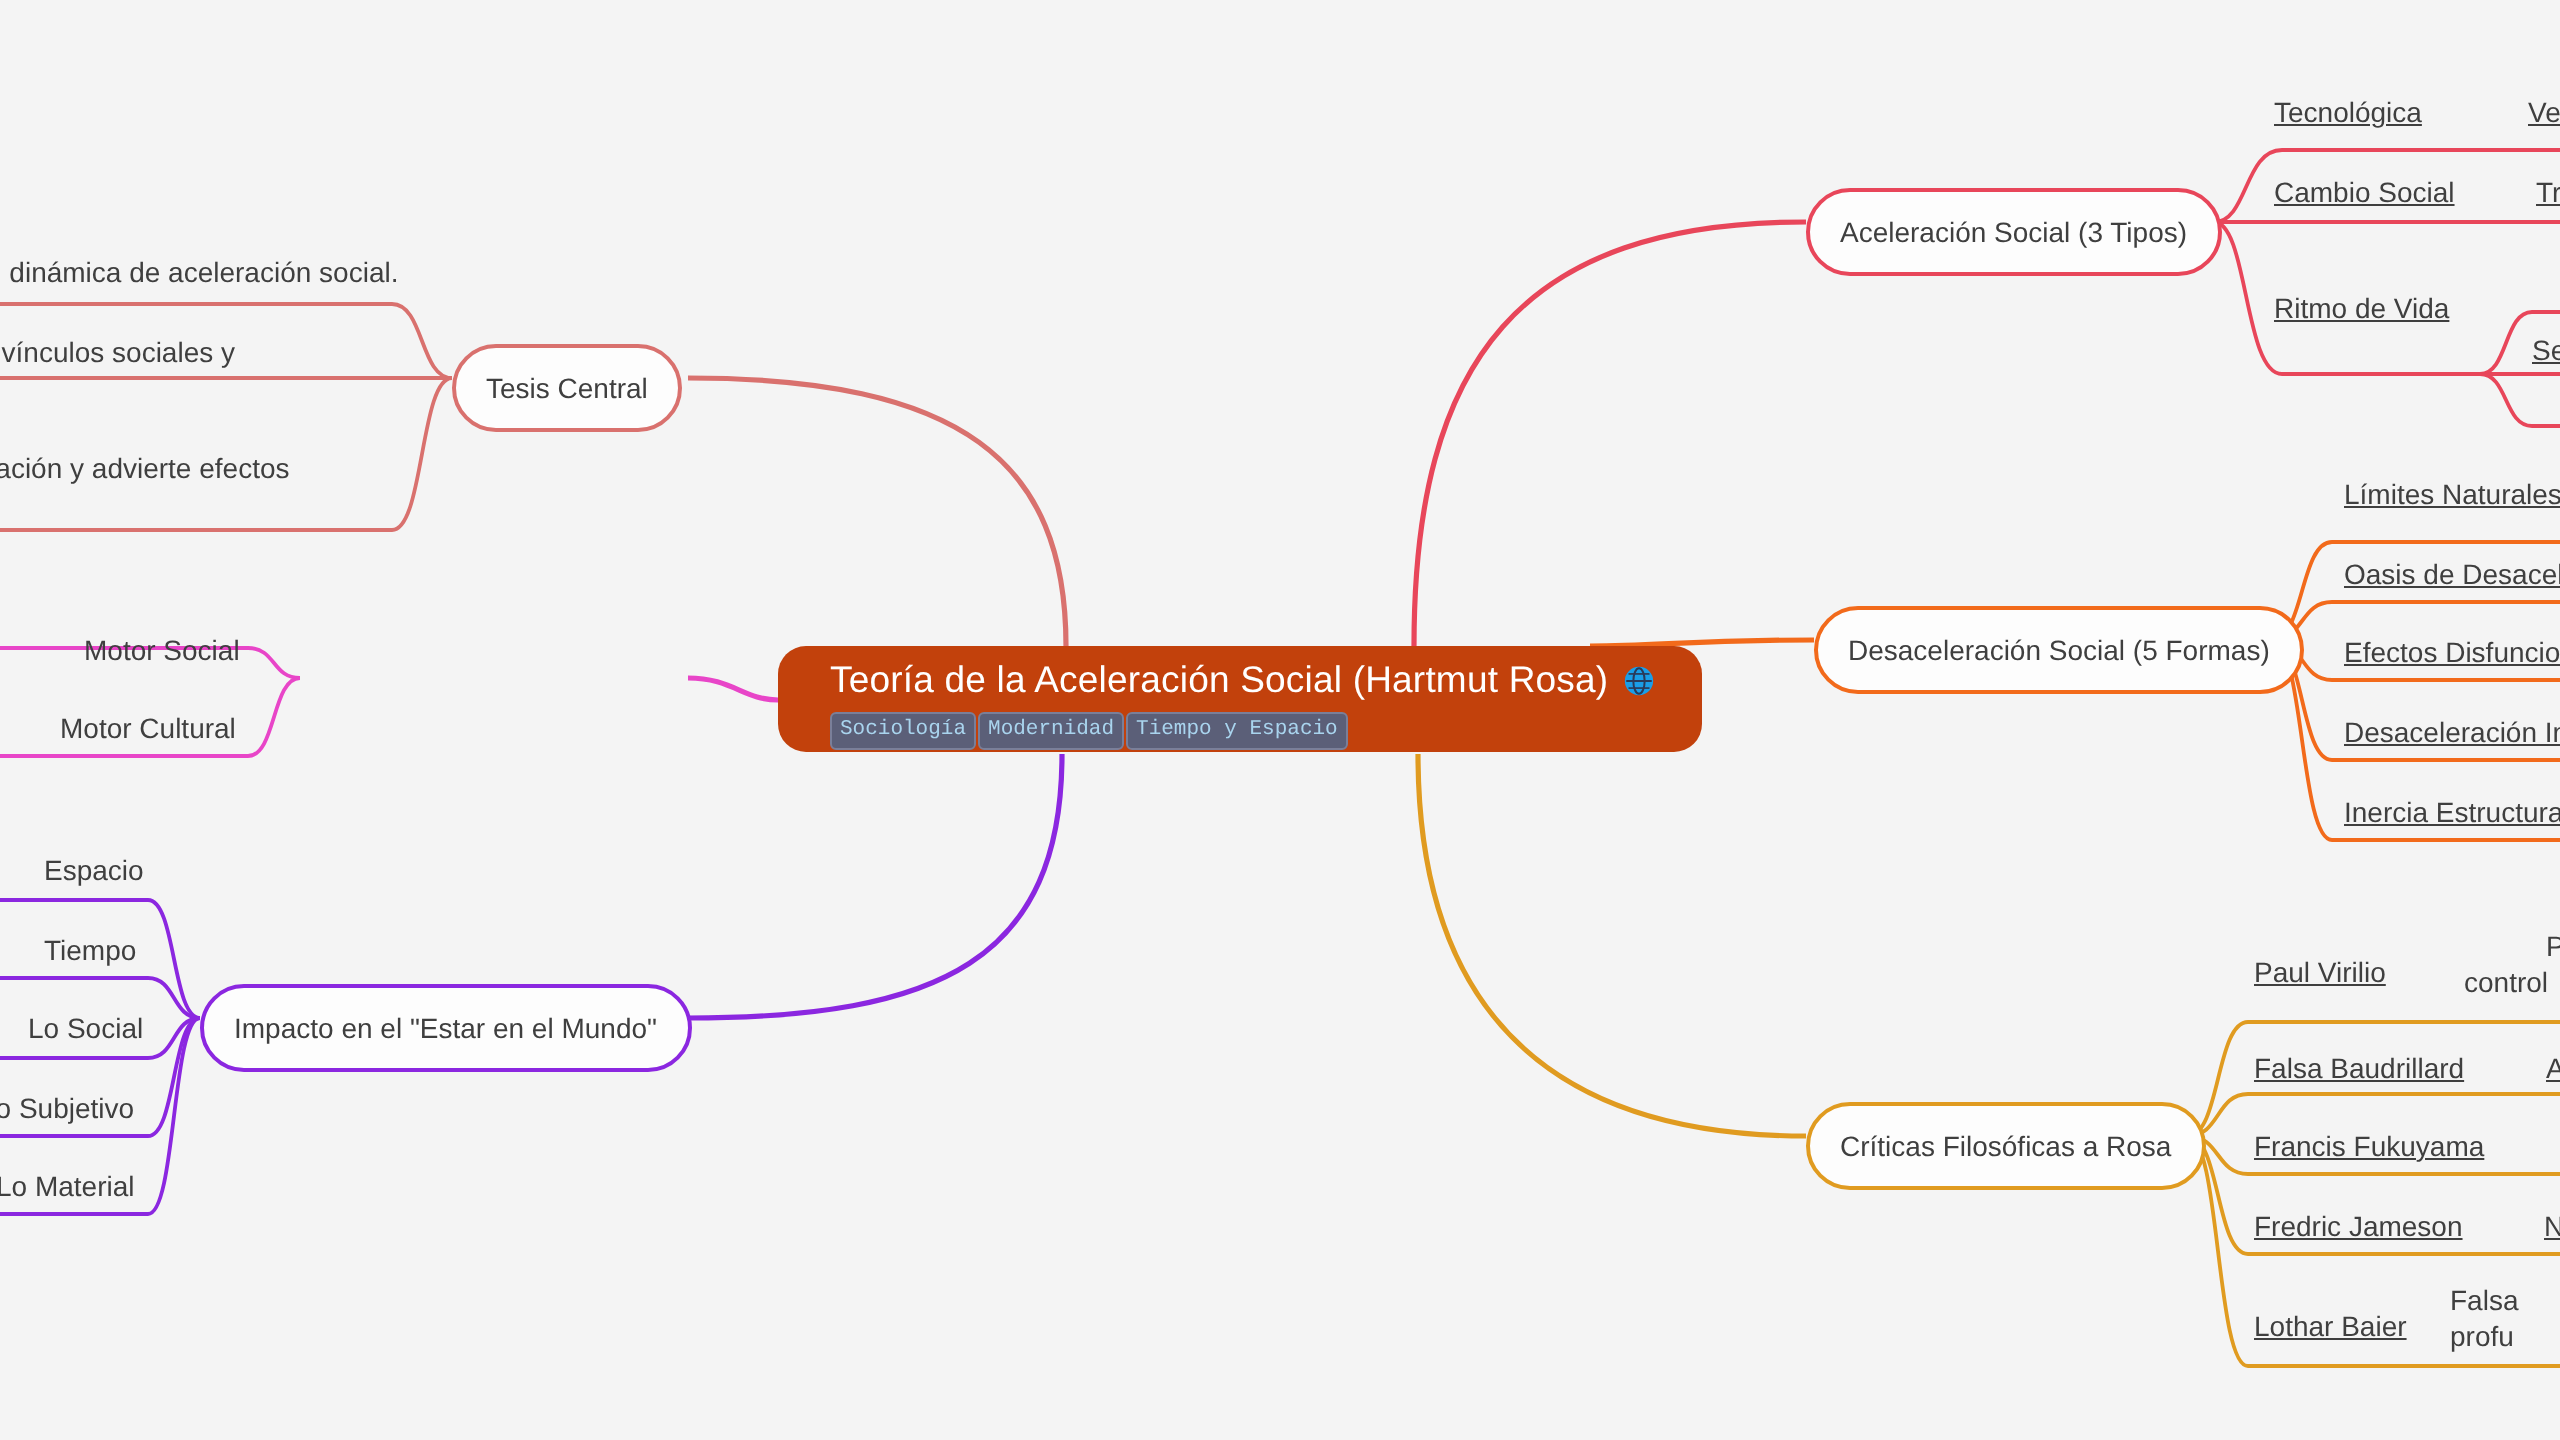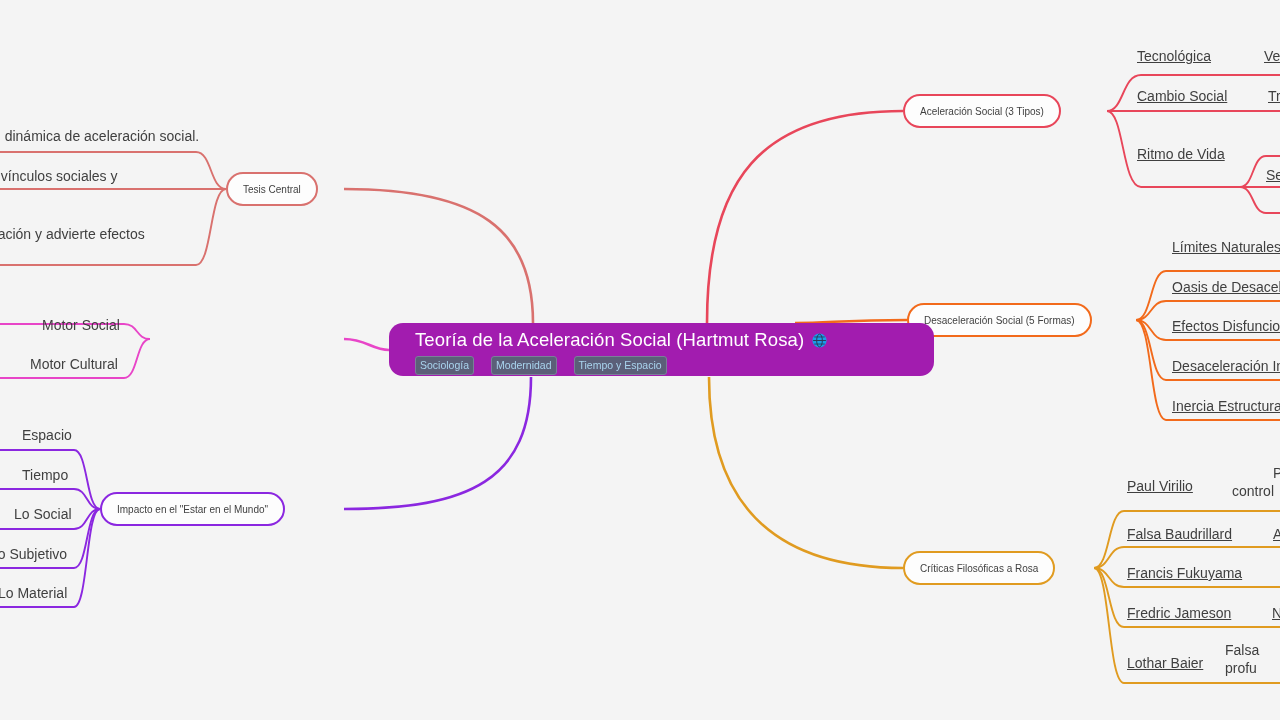--- a/index.html
+++ b/index.html
@@ -17,40 +17,41 @@
   #links {
     position: absolute; left: 0; top: 0;
     width: 1280px; height: 720px;
     pointer-events: none;
   }
 
   
   .root-node {
     position: absolute;
     left: 389px; top: 323px;
-    width: 545px; height: 53px;
-    background: #a21caf;
+    width: 462px; height: 53px;
+    background: #c2410c;
     border-radius: 14px;
     padding: 6px 26px 0 26px;
     z-index: 20;
   }
   .root-title {
     display: flex; align-items: center; gap: 7px;
     color: #ffffff;
     font-size: 18.5px;
     font-weight: 400;
     letter-spacing: .1px;
     white-space: nowrap;
     line-height: 1;
     margin-top: 2px;
   }
   .globe-icon { display: inline-flex; align-items: center; }
   .root-tags {
-    display: flex; gap: 17px;
+    display: flex; gap: 1px;
     margin-top: 6px;
+    font-family: Liberation Mono, monospace;
   }
   .root-tag {
     background: #5b5f78;
     border: 1px solid #7a7f99;
     border-radius: 3px;
     color: #a9d4ee;
     font-size: 10.5px;
     line-height: 1;
     padding: 3px 4px 4px 4px;
     white-space: nowrap;
@@ -58,23 +59,23 @@
 
   
   .pill {
     position: absolute;
     background: #fdfdfd;
     border-style: solid;
     border-width: 2.2px;
     border-radius: 999px;
     display: flex; align-items: center; justify-content: center;
     color: #3f3f3f;
-    font-size: 10px;
-    white-space: nowrap;
-    height: 34px;
+    font-size: 14px;
+    white-space: nowrap;
+    height: 44px;
     padding: 0 15px;
     z-index: 15;
   }
 
   
   .leaf {
     position: absolute;
     color: #3f3f3f;
     font-size: 14px;
     white-space: nowrap;

